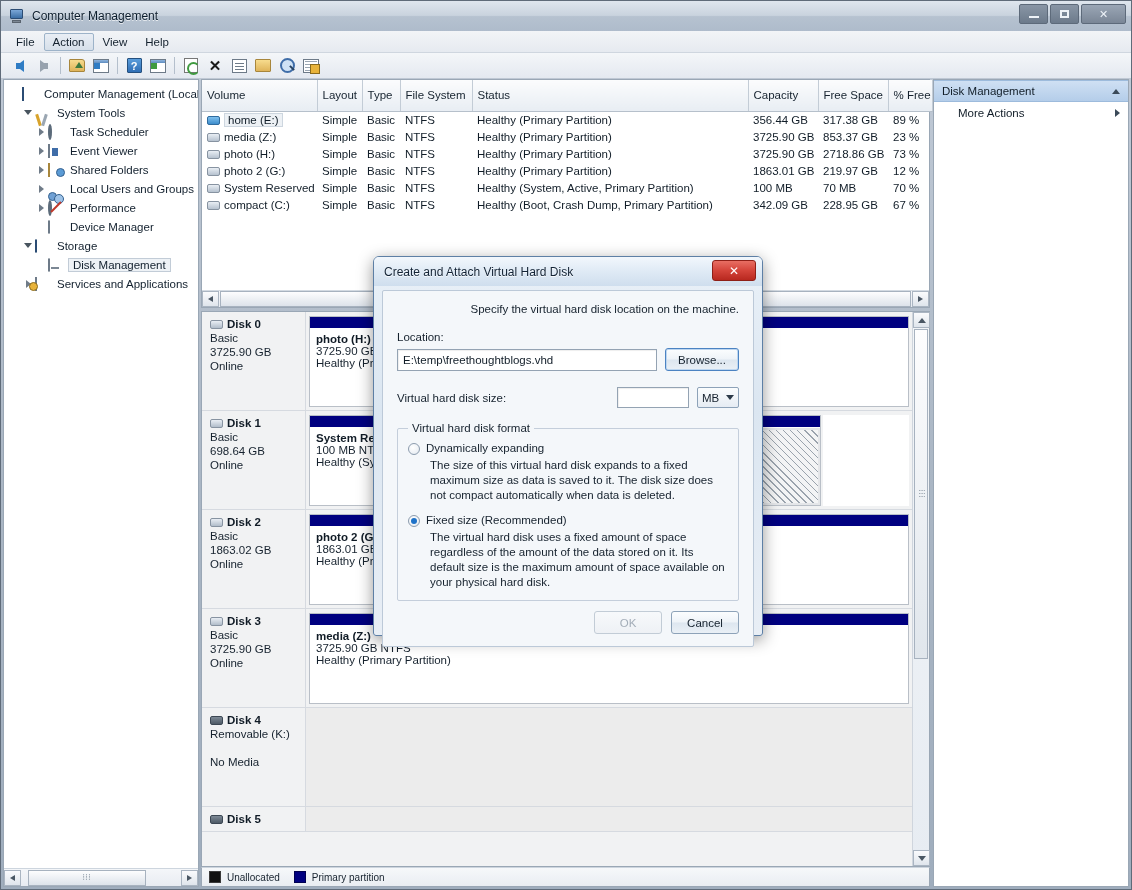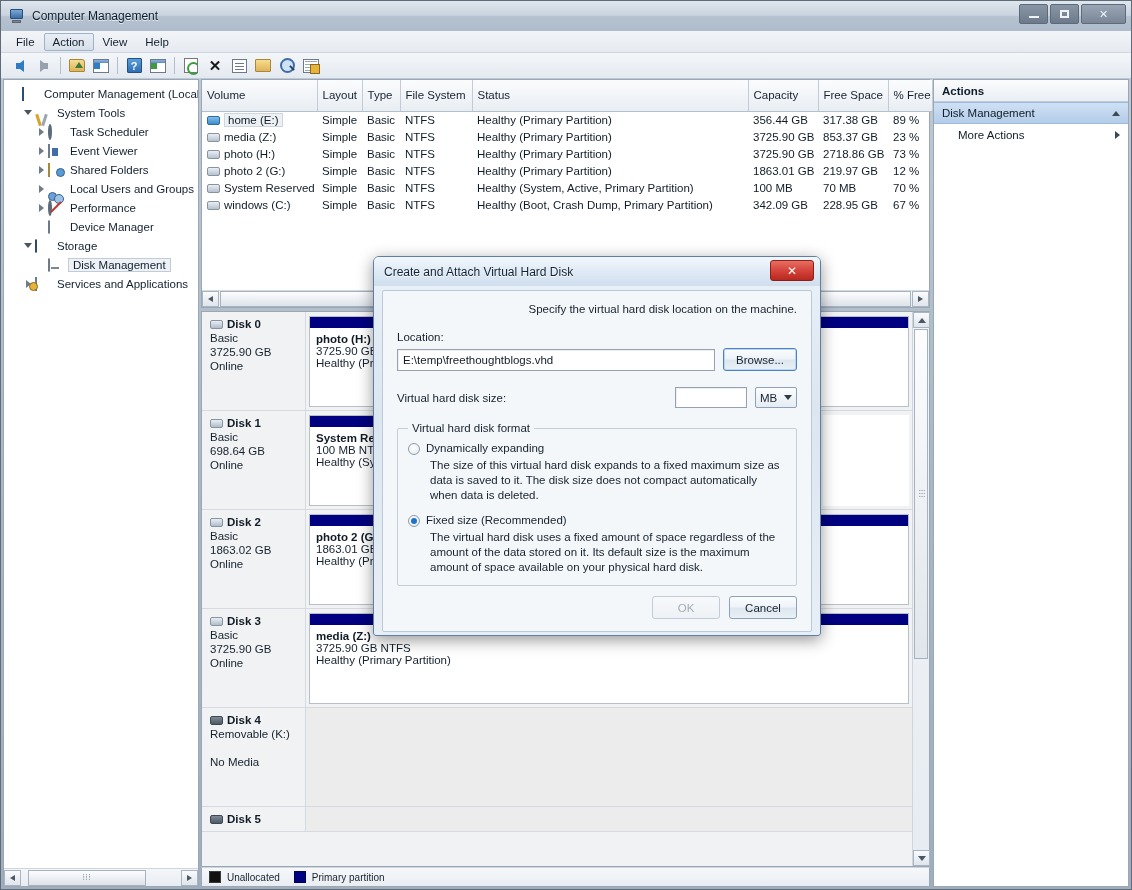--- a/index.html
+++ b/index.html
@@ -255,21 +255,21 @@
   #actions .arow { height:22px; display:flex; align-items:center; padding:0 8px;
     font-size:11.5px; color:#111d28; cursor:default; }
   #actions .arow.hl { background:linear-gradient(to bottom,#cfe0f3,#b4cde9); border-top:1px solid #9dbbdc; border-bottom:1px solid #9dbbdc; }
   #actions .arow .sp { margin-left:auto; }
   .caret-up { width:0;height:0;border-left:4px solid transparent;border-right:4px solid transparent;border-bottom:5px solid #3b4a59; }
   .caret-right { width:0;height:0;border-top:4px solid transparent;border-bottom:4px solid transparent;border-left:5px solid #3b4a59; }
   #actions .arow.sub { padding-left:24px; }
 
   
   #dialog {
-    position: absolute; left: 372px; top: 255px; width: 448px; height: 380px;
+    position: absolute; left: 372px; top: 255px; width: 390px; height: 380px;
     background: linear-gradient(to bottom,#eaf1f8 0%, #dbe6f1 40%, #e8eef5 100%);
     border: 1px solid #5d7fa5; border-radius: 6px 6px 3px 3px;
     box-shadow: 0 4px 16px rgba(0,0,0,.42);
     display: flex; flex-direction: column;
   }
   #dlg-title { height: 29px; flex:0 0 29px; display:flex; align-items:center;
     padding-left: 10px; position:relative;
     background: linear-gradient(to bottom,#f2f7fc 0%, #dfeaf5 50%, #cfdeee 100%);
     border-radius: 5px 5px 0 0; }
   #dlg-title .t { font-size: 12px; color:#132335; text-shadow:0 1px 0 rgba(255,255,255,.8); }
@@ -573,21 +573,21 @@
                 <td>NTFS</td>
                 <td>Healthy (System, Active, Primary Partition)</td>
                 <td>100 MB</td>
                 <td>70 MB</td>
                 <td>70 %</td>
                 <td>N</td>
               </tr>
               <tr>
                 <td class="vol-cell">
                   <span class="dskico"></span>
-                  <span class="volname">windows (C:)</span>
+                  <span class="volname">compact (C:)</span>
                 </td>
                 <td>Simple</td>
                 <td>Basic</td>
                 <td>NTFS</td>
                 <td>Healthy (Boot, Crash Dump, Primary Partition)</td>
                 <td>342.09 GB</td>
                 <td>228.95 GB</td>
                 <td>67 %</td>
                 <td>N</td>
               </tr>
@@ -734,21 +734,20 @@
 
       <div id="legend">
         <span class="sw unalloc"></span>
         <span class="lt">Unallocated</span>
         <span class="sw primary" style="margin-left:8px;"></span>
         <span class="lt">Primary partition</span>
       </div>
     </div>
 
     <div id="actions">
-      <div class="ahdr">Actions</div>
       <div class="arow hl">
         <span>Disk Management</span>
         <span class="sp caret-up"></span>
       </div>
       <div class="arow sub">
         <span>More Actions</span>
         <span class="sp caret-right"></span>
       </div>
     </div>
   </div>

